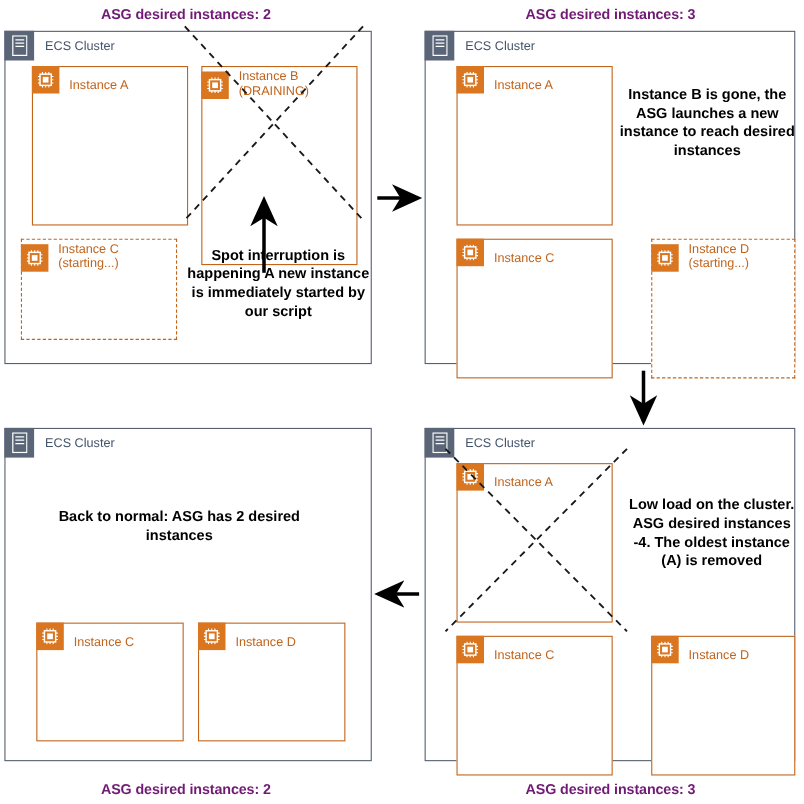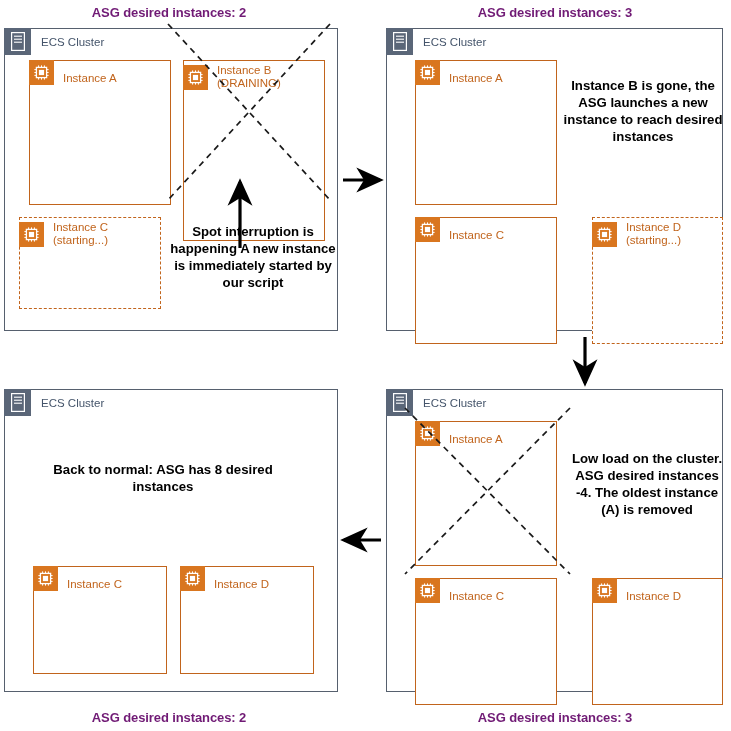--- a/index.html
+++ b/index.html
@@ -432,21 +432,21 @@
           <rect x="0.6" y="0.6" width="12.8" height="17.8" fill="none" stroke="#ffffff" stroke-width="1.2"></rect>
           <line x1="3" y1="4.2" x2="11" y2="4.2" stroke="#ffffff" stroke-width="1.1"></line>
           <line x1="3" y1="7.2" x2="11" y2="7.2" stroke="#ffffff" stroke-width="1.1"></line>
           <line x1="3" y1="10.2" x2="11" y2="10.2" stroke="#ffffff" stroke-width="1.1"></line>
         </svg>
       </div>
       <div class="cluster-title">ECS Cluster</div>
     </div>
 
     <div class="note" style="left:38px; top:71px; width:240px;">Back to normal: ASG
-has 8 desired instances</div>
+has 2 desired instances</div>
 
     <div class="instance" style="left:28px; top:176px; width:134px; height:108px;">
       <div class="inst-head">
         <div class="inst-badge">
           <svg width="15" height="15" viewBox="0 0 15 15" aria-hidden="true">
             <rect x="2.4" y="2.4" width="10.2" height="10.2" fill="none" stroke="#ffffff" stroke-width="1.3"></rect>
             <rect x="4.9" y="4.9" width="5.2" height="5.2" fill="#ffffff"></rect>
             <g stroke="#ffffff" stroke-width="1">
               <line x1="4.6" y1="0.4" x2="4.6" y2="2.4"></line>
                 <line x1="7.5" y1="0.4" x2="7.5" y2="2.4"></line>

